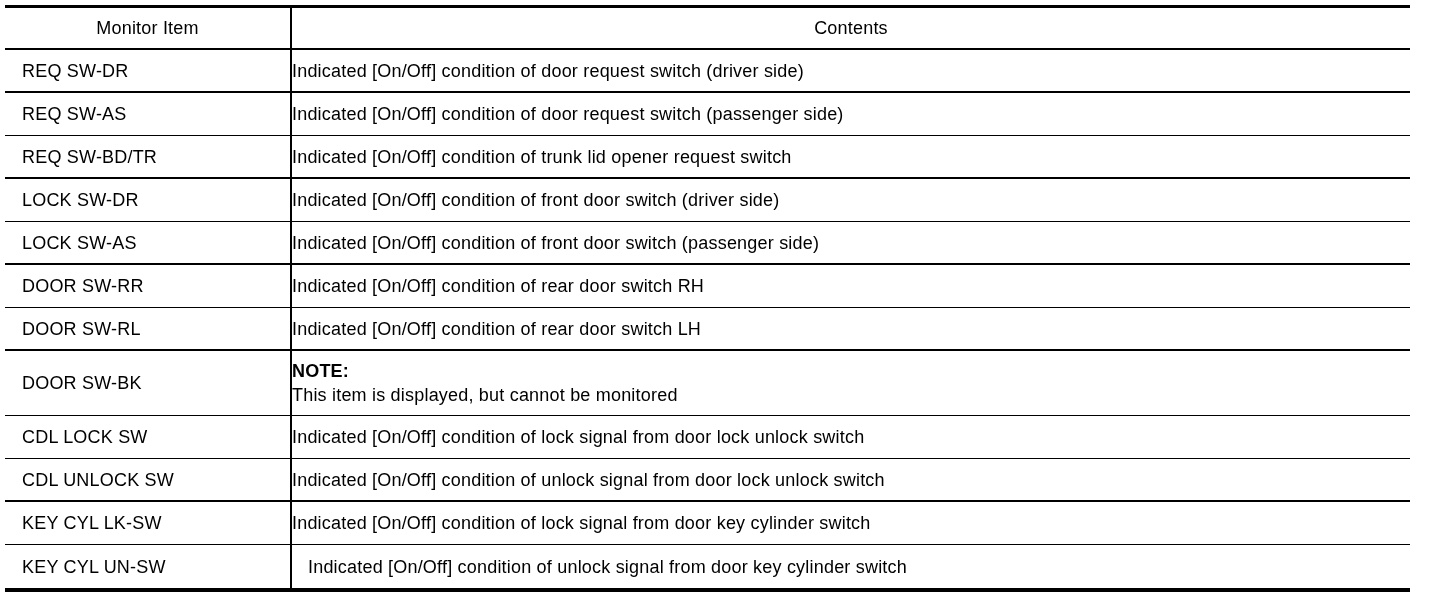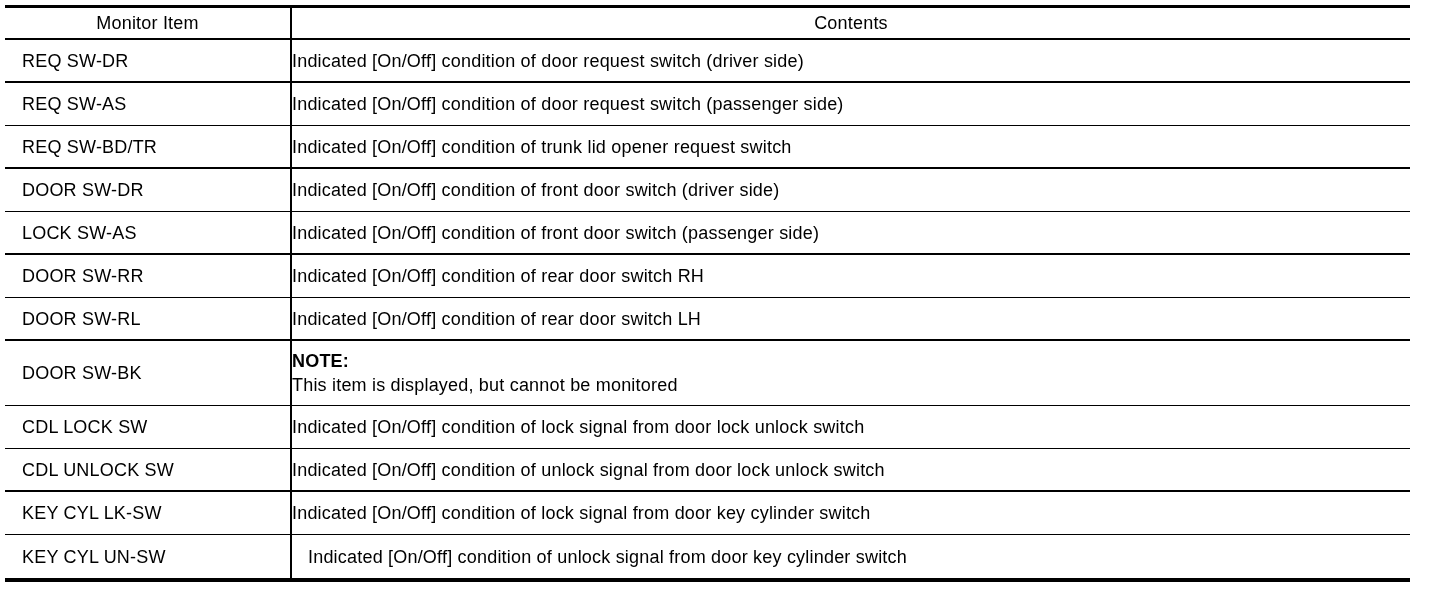--- a/index.html
+++ b/index.html
@@ -28,21 +28,21 @@
     display: flex;
     height: 43px;
     border-bottom: 2px solid #000;
   }
   .row.b-thin  { border-bottom-width: 1px; }
   .row.b-thick { border-bottom-width: 2px; }
   .row.b-none  { border-bottom: none; gap: 16px; }
   .row.tall    { height: 65px; }
 
   .row.header-row {
-    height: 32px;
+    height: 42px;
   }
 
   .cell {
     display: flex;
     align-items: center;
     font-size: 18px;
     letter-spacing: 0.2px;
     line-height: 22px;
   }
 
@@ -90,21 +90,21 @@
     <div class="cell left item-cell">REQ SW-AS</div>
     <div class="cell right contents-cell">Indicated [On/Off] condition of door request switch (passenger side)</div>
   </div>
 
   <div class="row b-thick">
     <div class="cell left item-cell">REQ SW-BD/TR</div>
     <div class="cell right contents-cell">Indicated [On/Off] condition of trunk lid opener request switch</div>
   </div>
 
   <div class="row b-thin">
-    <div class="cell left item-cell">DOOR SW-DR</div>
+    <div class="cell left item-cell">LOCK SW-DR</div>
     <div class="cell right contents-cell">Indicated [On/Off] condition of front door switch (driver side)</div>
   </div>
 
   <div class="row b-thick">
     <div class="cell left item-cell">LOCK SW-AS</div>
     <div class="cell right contents-cell">Indicated [On/Off] condition of front door switch (passenger side)</div>
   </div>
 
   <div class="row b-thin">
     <div class="cell left item-cell">DOOR SW-RR</div>

